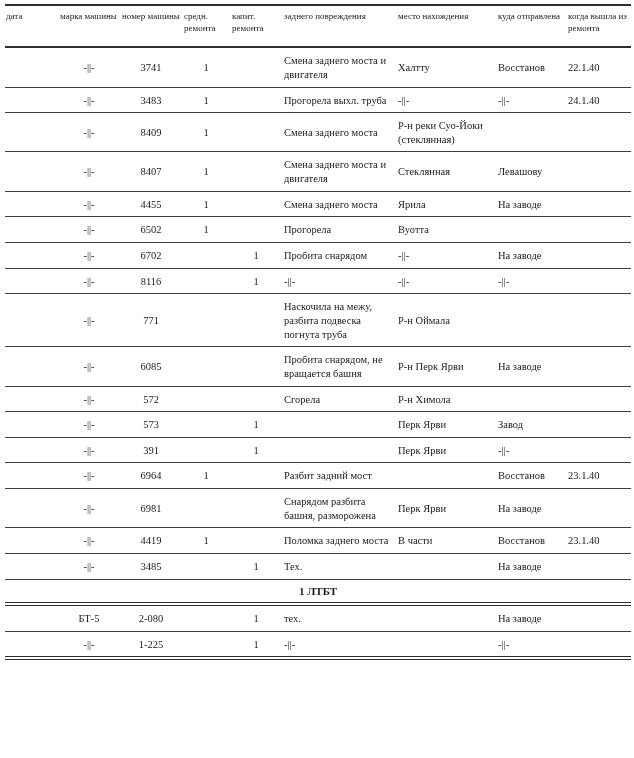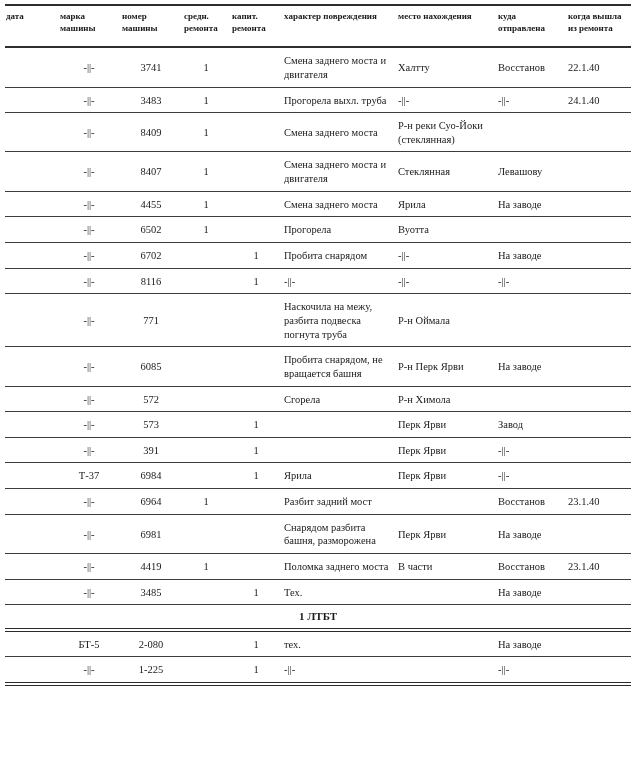--- a/index.html
+++ b/index.html
@@ -18,21 +18,21 @@
     padding: 4px 3px 2px 5px;
   }
   table.repair {
     width: 626px;
     border-collapse: collapse;
     table-layout: fixed;
   }
   table.repair thead th {
     font-family: "Liberation Serif", serif;
     font-size: 9px;
-    font-weight: bold;
+    font-weight: normal;
     text-align: left;
     vertical-align: top;
     line-height: 1.35;
     padding: 4px 3px 12px 1px;
     border-top: 2px solid #2e2e2e;
     border-bottom: 2px solid #2e2e2e;
     color: #1a1a1a;
   }
   table.repair tbody td {
     font-size: 10.5px;
@@ -74,21 +74,21 @@
       <col style="width:70px">
       <col style="width:64px">
     </colgroup>
     <thead>
       <tr>
           <th>дата</th>
           <th>марка машины</th>
           <th>номер машины</th>
           <th>средн. ремонта</th>
           <th>капит. ремонта</th>
-          <th>характер повреждения</th>
+          <th>заднего повреждения</th>
           <th>место нахождения</th>
           <th>куда отправлена</th>
           <th>когда вышла из ремонта</th>
         </tr>
     </thead>
     <tbody>
         <tr>
           <td></td>
           <td class="c">-||-</td>
           <td class="c">3741</td>
@@ -220,31 +220,20 @@
           <td>Завод</td>
           <td></td>
         </tr>
         <tr>
           <td></td>
           <td class="c">-||-</td>
           <td class="c">391</td>
           <td class="c"></td>
           <td class="c">1</td>
           <td></td>
-          <td>Перк Ярви</td>
-          <td>-||-</td>
-          <td></td>
-        </tr>
-        <tr>
-          <td></td>
-          <td class="c">Т-37</td>
-          <td class="c">6984</td>
-          <td class="c"></td>
-          <td class="c">1</td>
-          <td>Ярила</td>
           <td>Перк Ярви</td>
           <td>-||-</td>
           <td></td>
         </tr>
         <tr>
           <td></td>
           <td class="c">-||-</td>
           <td class="c">6964</td>
           <td class="c">1</td>
           <td class="c"></td>

